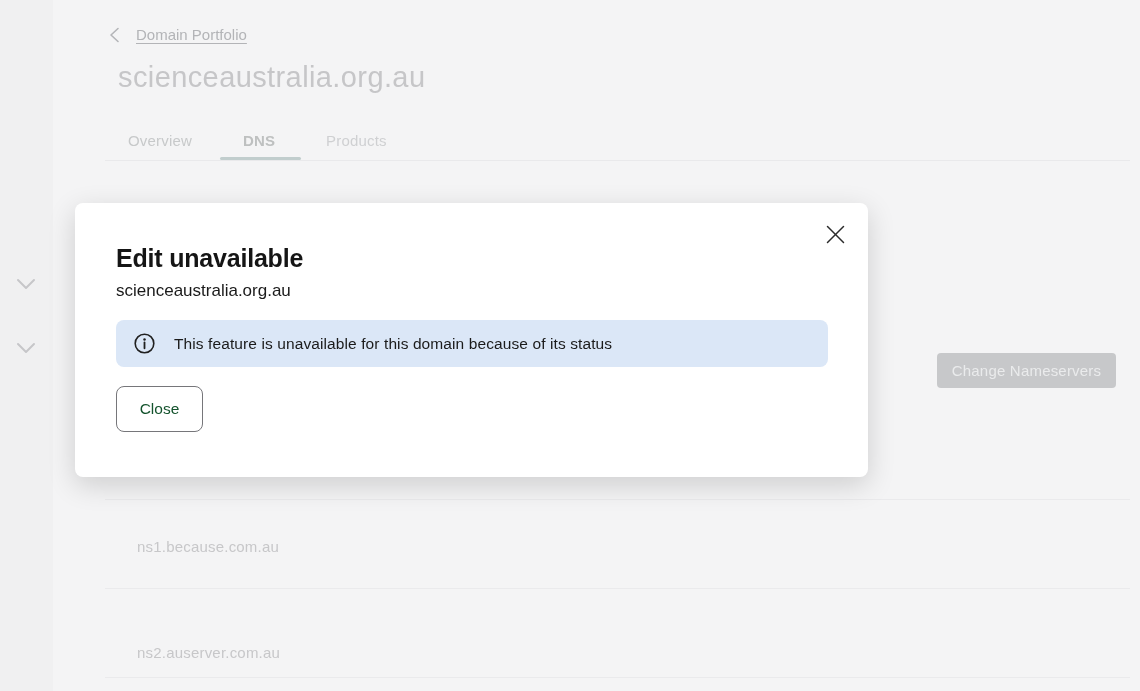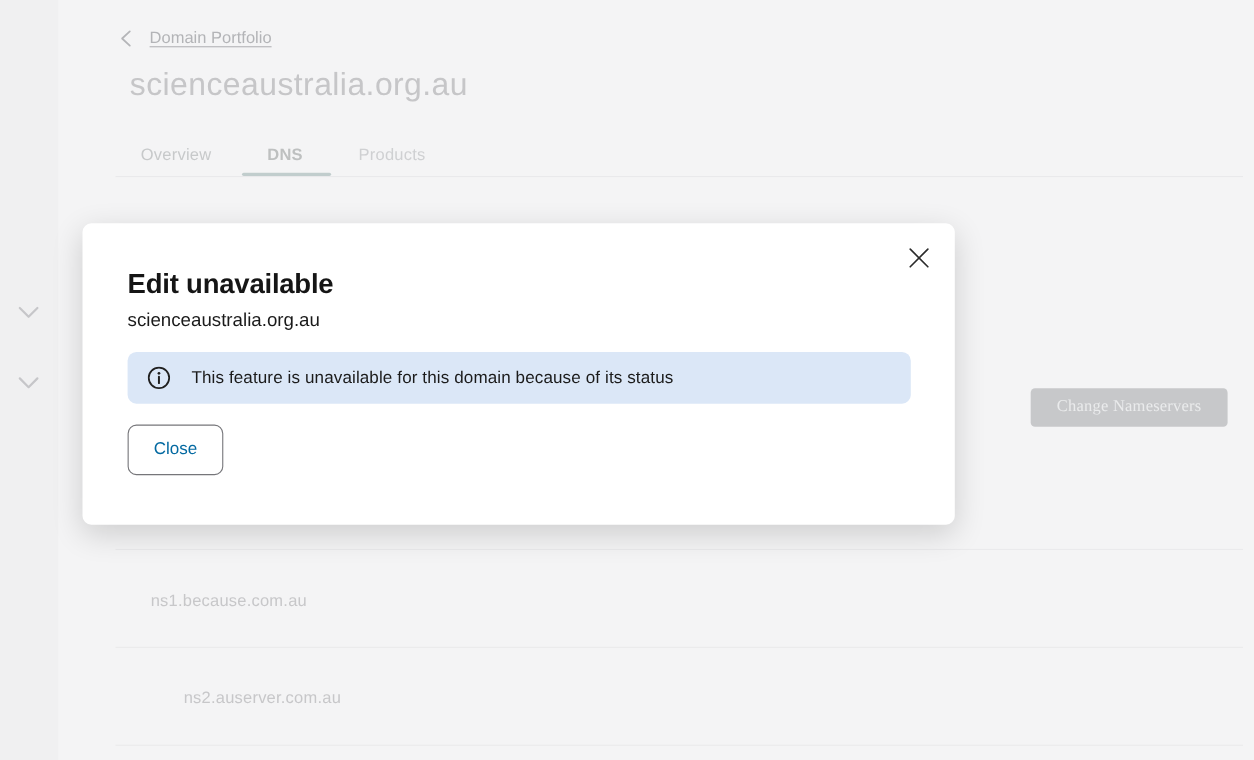--- a/index.html
+++ b/index.html
@@ -79,38 +79,38 @@
 
   
   .change-ns-btn {
     position: absolute;
     left: 937px; top: 353px;
     width: 179px; height: 35px;
     background: #c7c8ca;
     border: none;
     border-radius: 4px;
     color: #eaebec;
-    font-family: Liberation Serif, serif;
+    font-family: Liberation Sans, sans-serif;
     font-size: 15px;
     font-weight: 500;
     letter-spacing: 0.2px;
     cursor: pointer;
   }
 
   
   .row-divider { position: absolute; left: 105px; width: 1025px; height: 1px; background: #eaeaec; }
   .rd1 { top: 499px; } .rd2 { top: 588px; } .rd3 { top: 677px; }
   .ns-row {
     position: absolute;
     left: 137px;
     font-size: 15px;
     letter-spacing: 0.2px;
     color: #c7c7c9;
   }
-  .ns1 { top: 538px; } .ns2 { top: 626px; margin-left: 30px; }
+  .ns1 { top: 538px; } .ns2 { top: 644px; }
 
   
   .modal {
     position: absolute;
     left: 75px; top: 203px;
     width: 793px; height: 274px;
     background: #ffffff;
     border-radius: 8px;
     box-shadow: 0 8px 28px rgba(0,0,0,0.16);
     padding: 41px 0 0 41px;
@@ -151,21 +151,21 @@
     color: #1b1b1b;
   }
   .modal-close-btn {
     margin-top: 19px;
     width: 87px; height: 46px;
     background: #ffffff;
     border: 1px solid #76767a;
     border-radius: 8px;
     font-family: "Liberation Sans", sans-serif;
     font-size: 15.5px;
-    color: #0369a1;
+    color: #14532d;
     cursor: pointer;
   }
 </style>
 </head>
 <body>
 
 <div class="screen">
 
   <div class="gutter">
     <svg class="gutter-chevron c1" viewBox="0 0 20 14">

